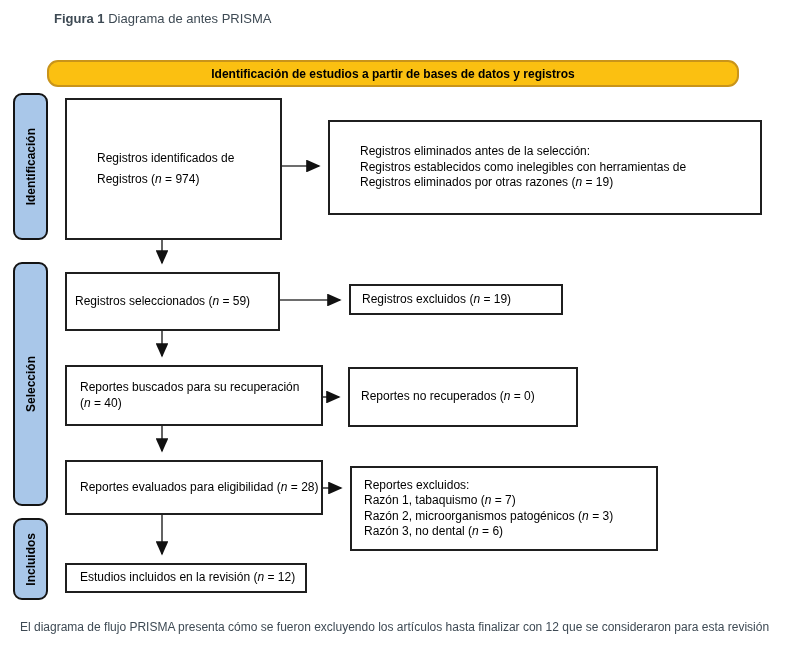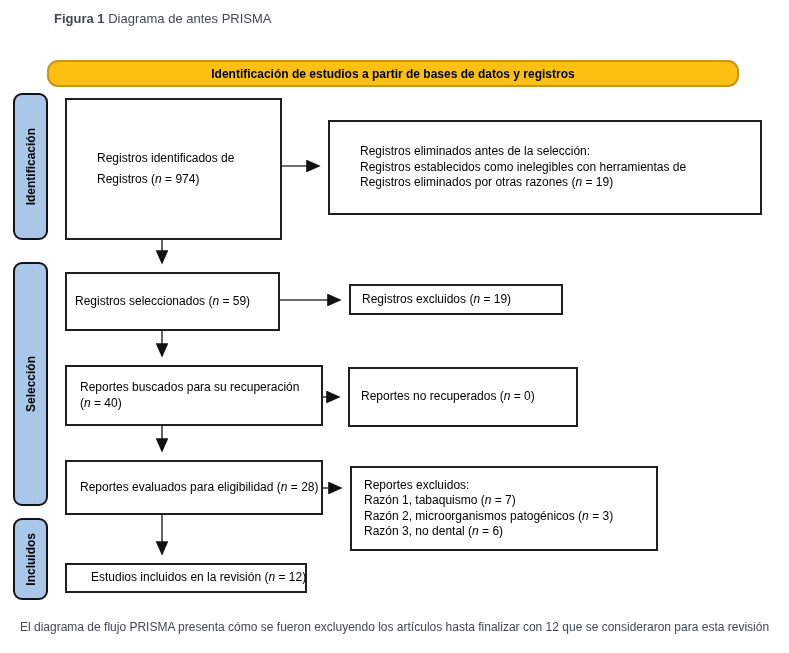--- a/index.html
+++ b/index.html
@@ -57,21 +57,21 @@
   }
   .fbox .ln { white-space: nowrap; }
   .box-identified   { left: 65px;  top: 98px;  width: 217px; height: 142px; padding-left: 30px; gap: 6px; }
   .box-removed      { left: 328px; top: 120px; width: 434px; height: 95px;  padding-left: 30px; }
   .box-screened     { left: 65px;  top: 272px; width: 215px; height: 59px;  padding-left: 8px; }
   .box-excluded     { left: 349px; top: 284px; width: 214px; height: 31px;  padding-left: 11px; justify-content: center; }
   .box-sought       { left: 65px;  top: 365px; width: 258px; height: 61px;  padding-left: 13px; }
   .box-notretrieved { left: 348px; top: 367px; width: 230px; height: 60px;  padding-left: 11px; }
   .box-assessed     { left: 65px;  top: 460px; width: 258px; height: 55px;  padding-left: 13px; }
   .box-repexcluded  { left: 350px; top: 458px; width: 308px; height: 85px;  padding-left: 12px; margin-top: 8px; }
-  .box-included     { left: 65px;  top: 563px; width: 242px; height: 30px;  padding-left: 24px; }
+  .box-included     { left: 65px;  top: 563px; width: 242px; height: 30px;  padding-left: 13px; }
   .caption {
     position: absolute;
     left: 10px; top: 620px;
     width: 779px;
     font-size: 12px;
     color: #3e4a54;
     margin-left: 10px;
   }
   .arrows {
     position: absolute;

